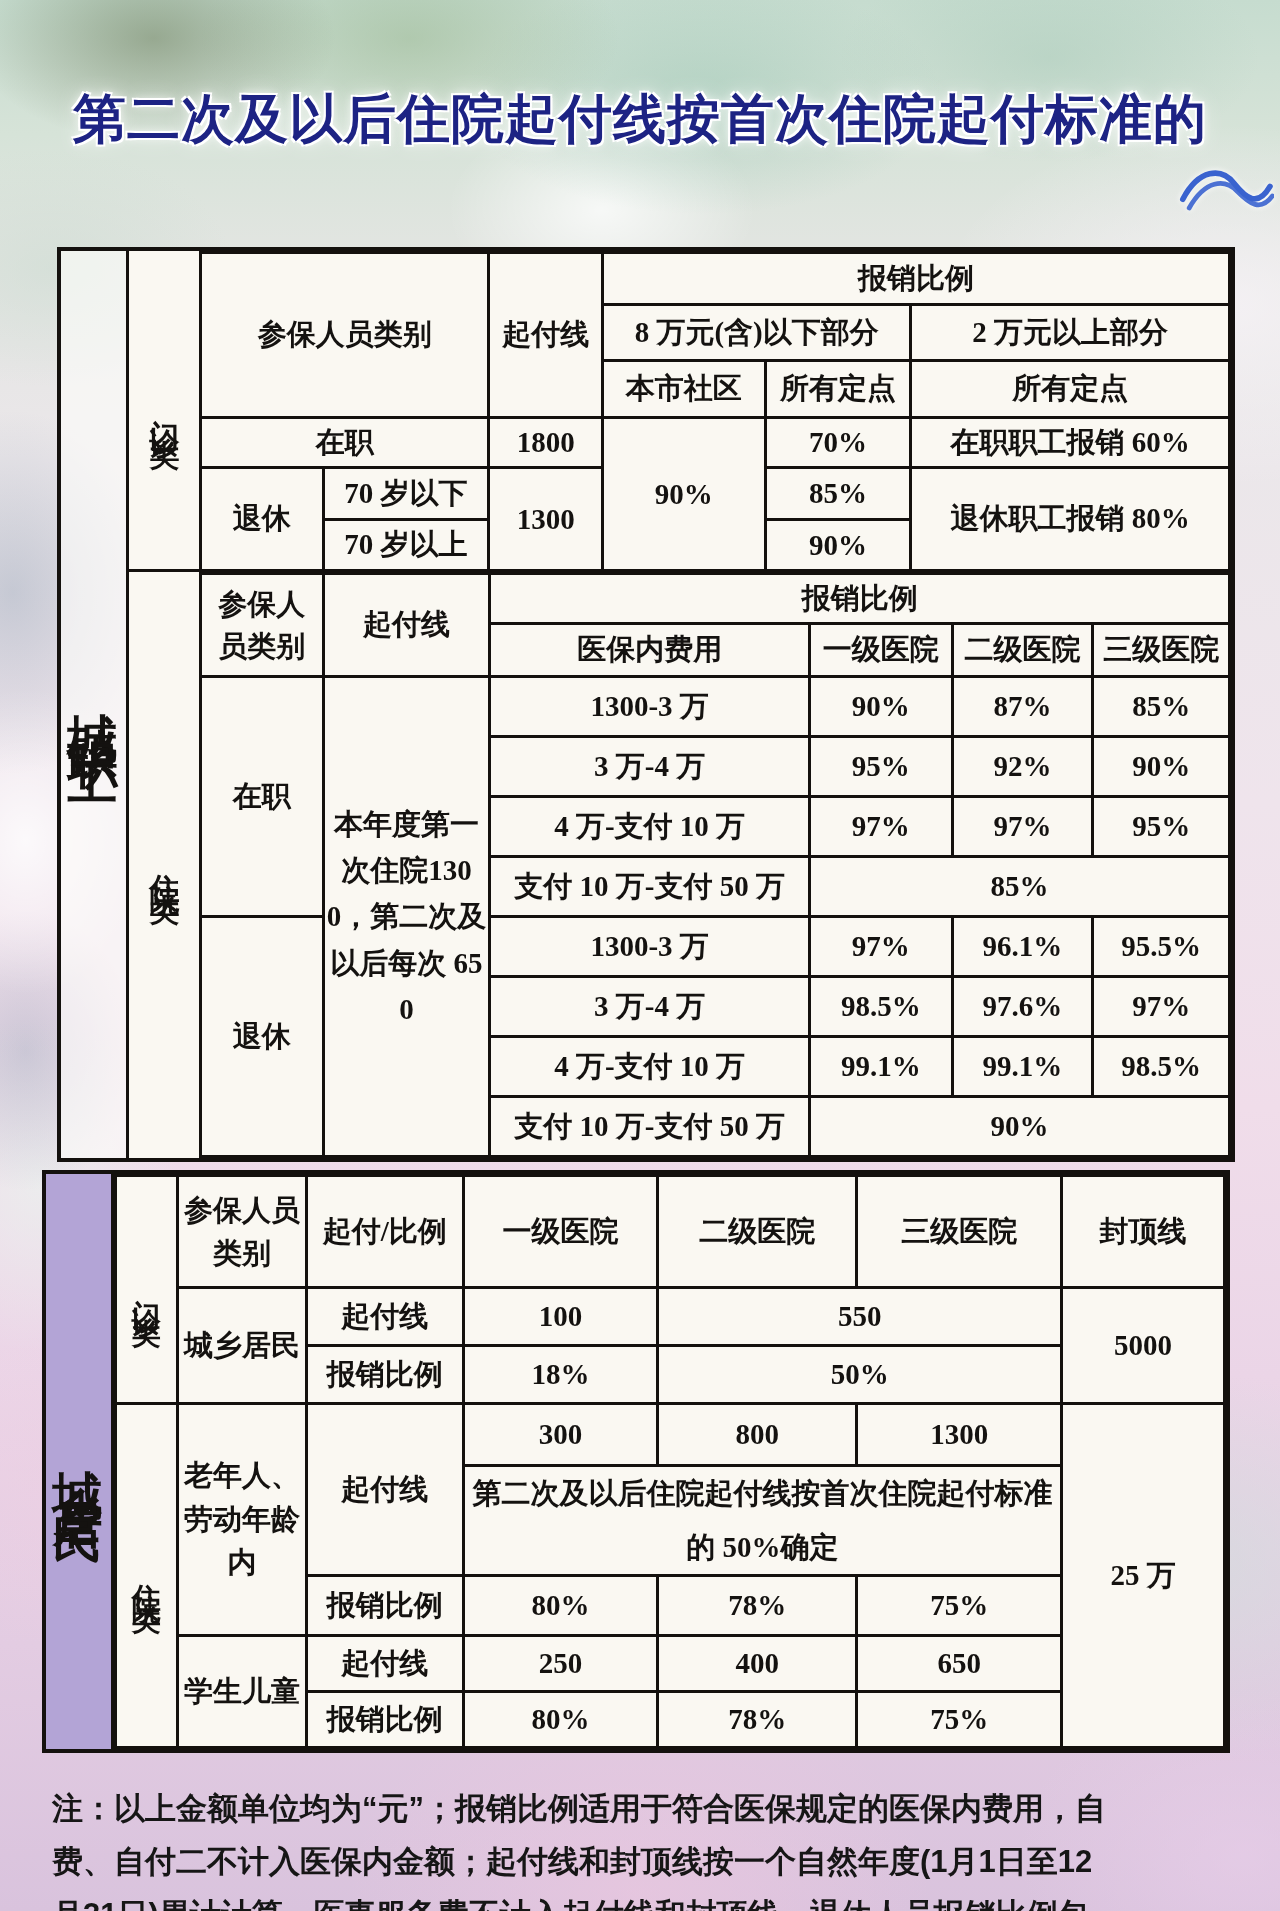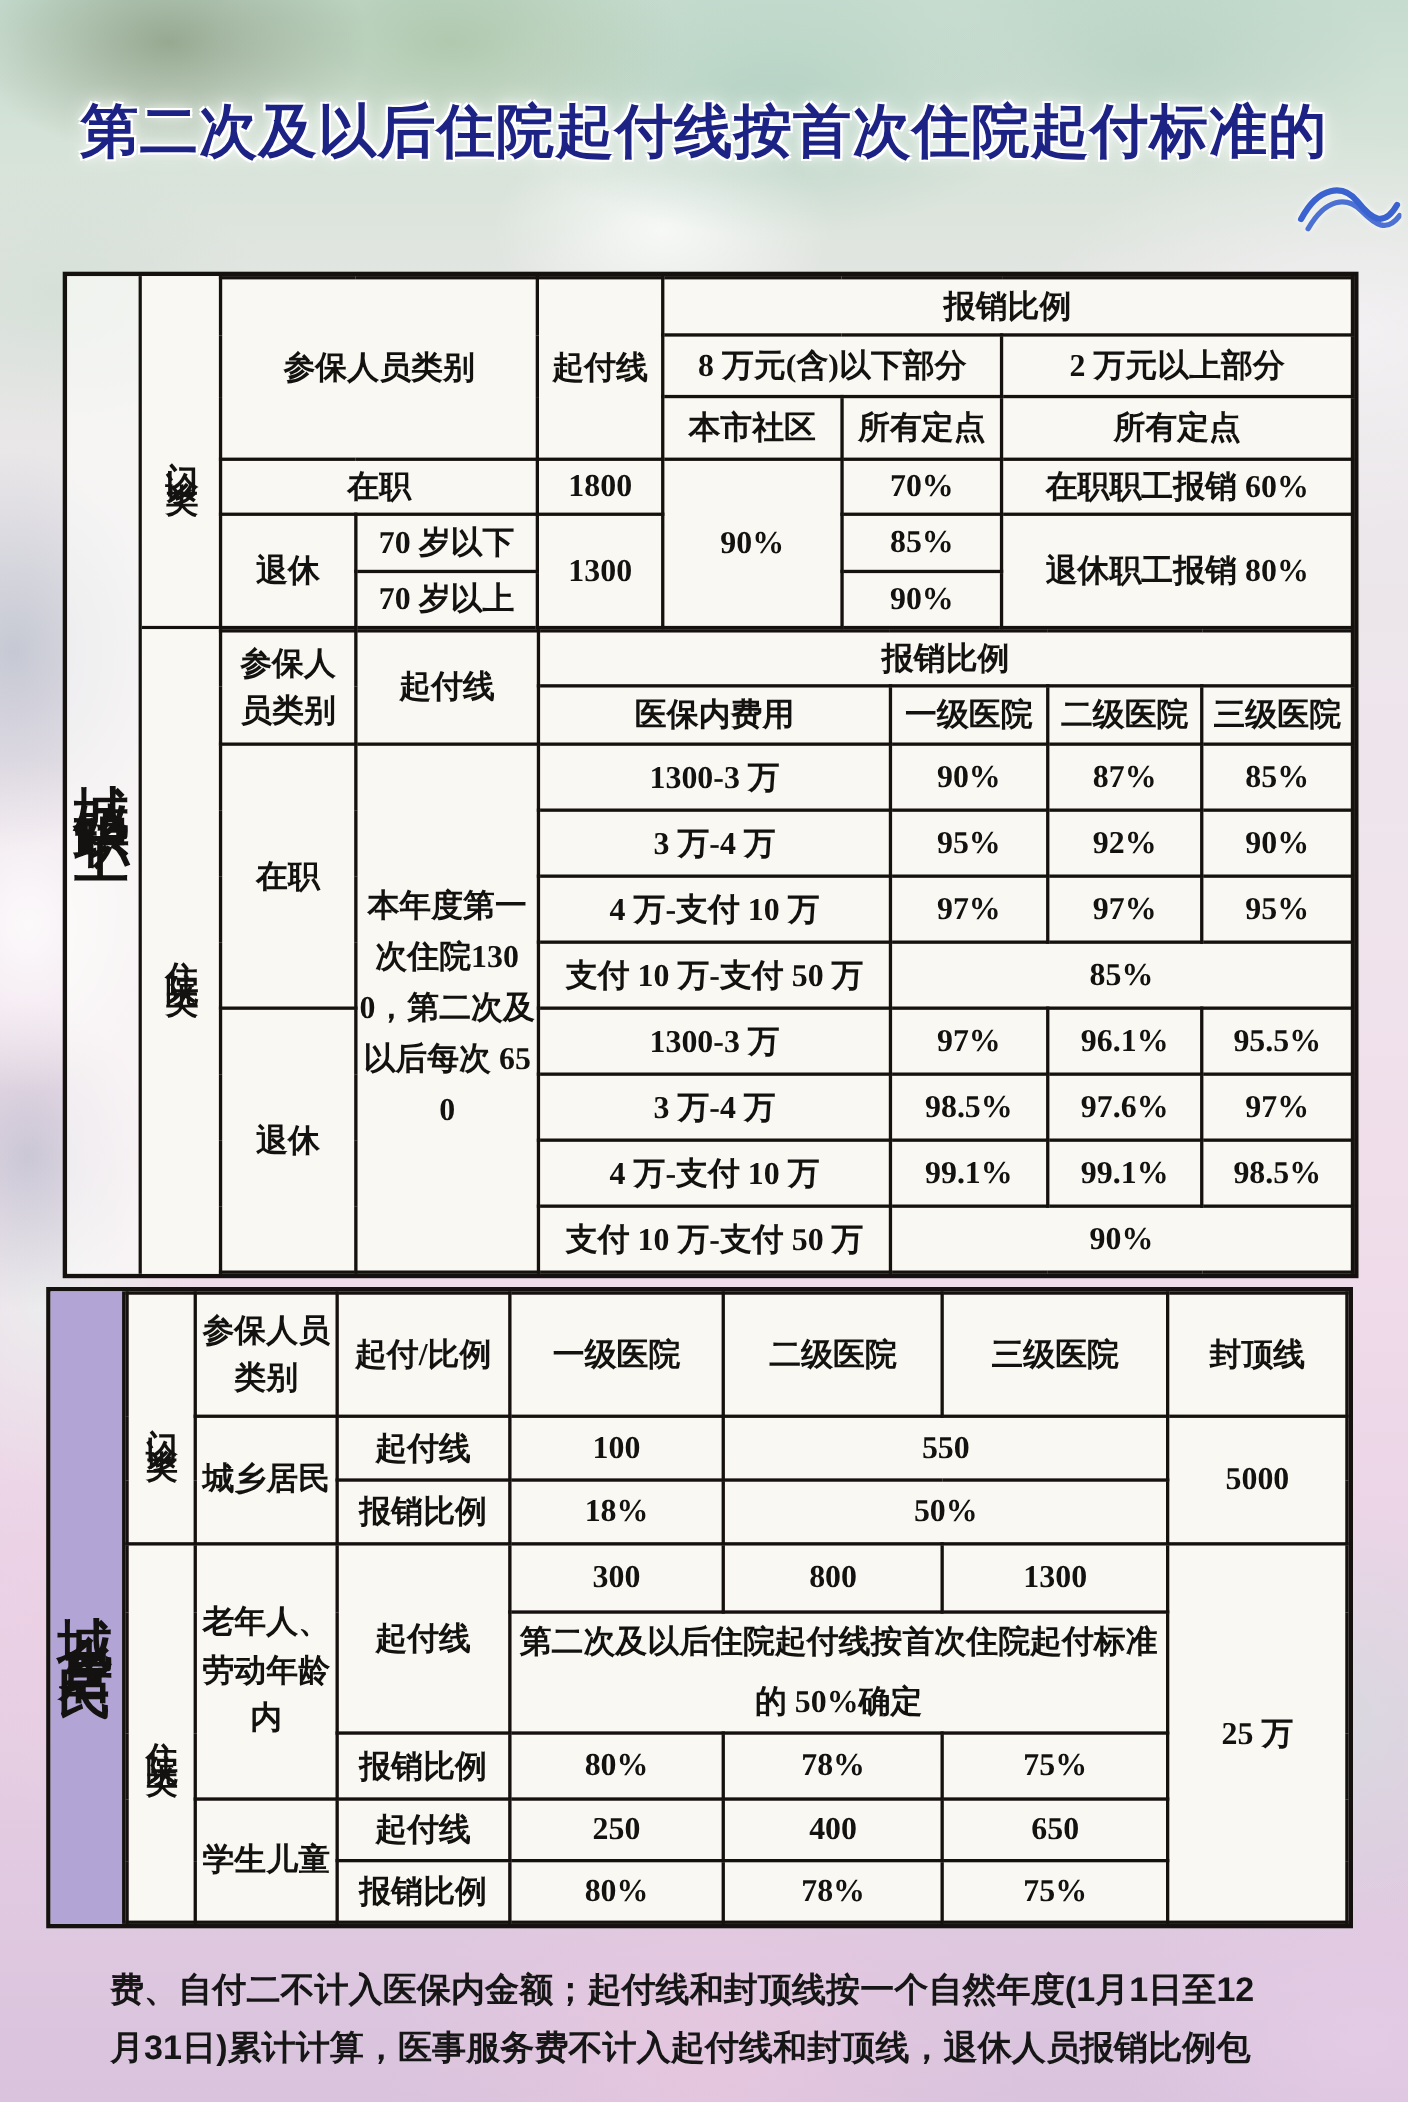--- a/index.html
+++ b/index.html
@@ -69,21 +69,21 @@
   }
   td.vcat{
     writing-mode:vertical-rl; text-orientation:upright; letter-spacing:10px; font-size:30px; padding:0;
   }
   td.wrap{ word-break:break-all; line-height:1.5; }
   td.ded-note{ word-break:break-all; line-height:1.6; font-size:29px; padding:0 15px; }
   td.stay-note{ line-height:1.85; font-size:31px; padding:0 40px; }
   td.person-hd{ word-break:break-all; line-height:1.45; }
 
   .note{ left:52px; top:1782px; width:1205px; font-size:31px; font-weight:bold; color:#161616; line-height:53px; }
-  .note .cont{ margin-left:48px; }
+  .note .cont{ }
 
   
   .h52{height:52px}.h56{height:56px}.h57{height:57px}.h50{height:50px}.h51{height:51px}
   .h53{height:53px}.h60{height:60px}
   .h112{height:112px}.h58{height:58px}.h62{height:62px}.h108{height:108px}.h56b{height:56px}
 </style>
 </head>
 <body>
 
 <div class="abs title" style="color: rgb(29, 35, 132);">第二次及以后住院起付线按首次住院起付标准的</div>
@@ -284,15 +284,16 @@
       <td>报销比例</td>
       <td>80%</td>
       <td>78%</td>
       <td>75%</td>
     </tr>
   </tbody>
     </table>
 </div>
 
 <div class="abs note">
+  <div><span>注：</span><span>以上金额单位均为“元”；报销比例适用于符合医保规定的医保内费用，自</span></div>
   <div class="cont">费、自付二不计入医保内金额；起付线和封顶线按一个自然年度(1月1日至12</div>
   <div class="cont">月31日)累计计算，医事服务费不计入起付线和封顶线，退休人员报销比例包</div>
 </div>
 
 </body></html>

